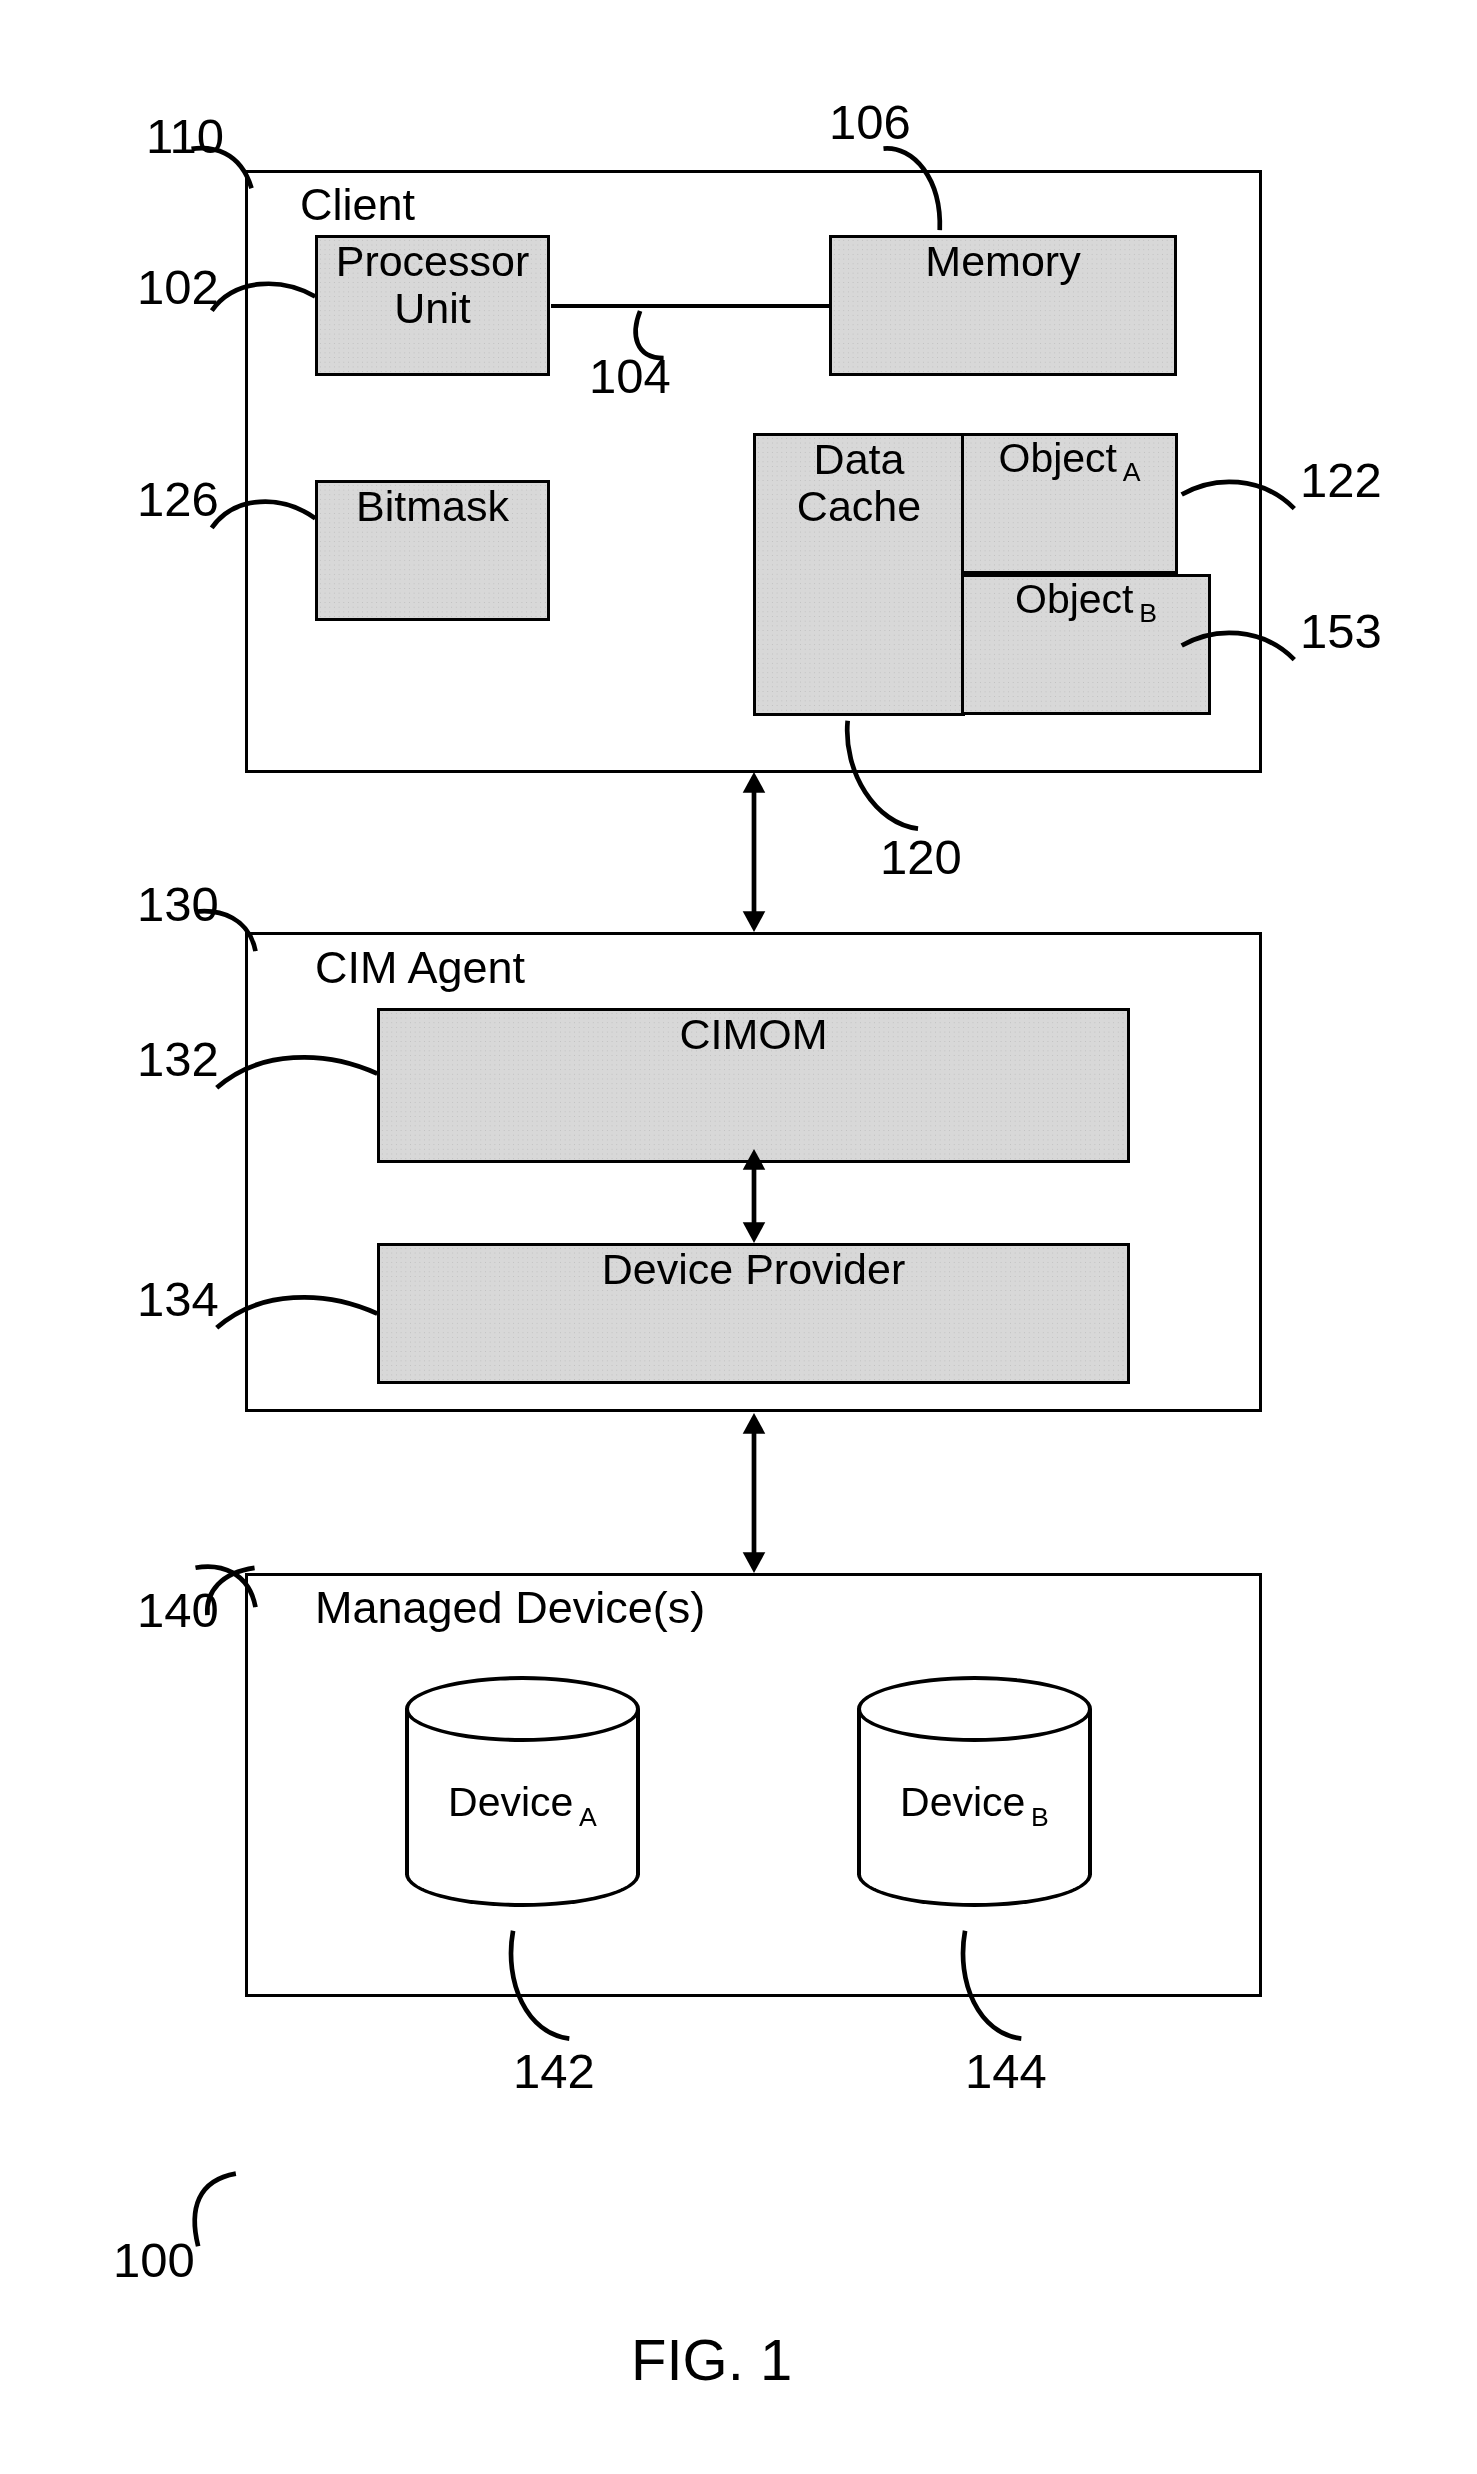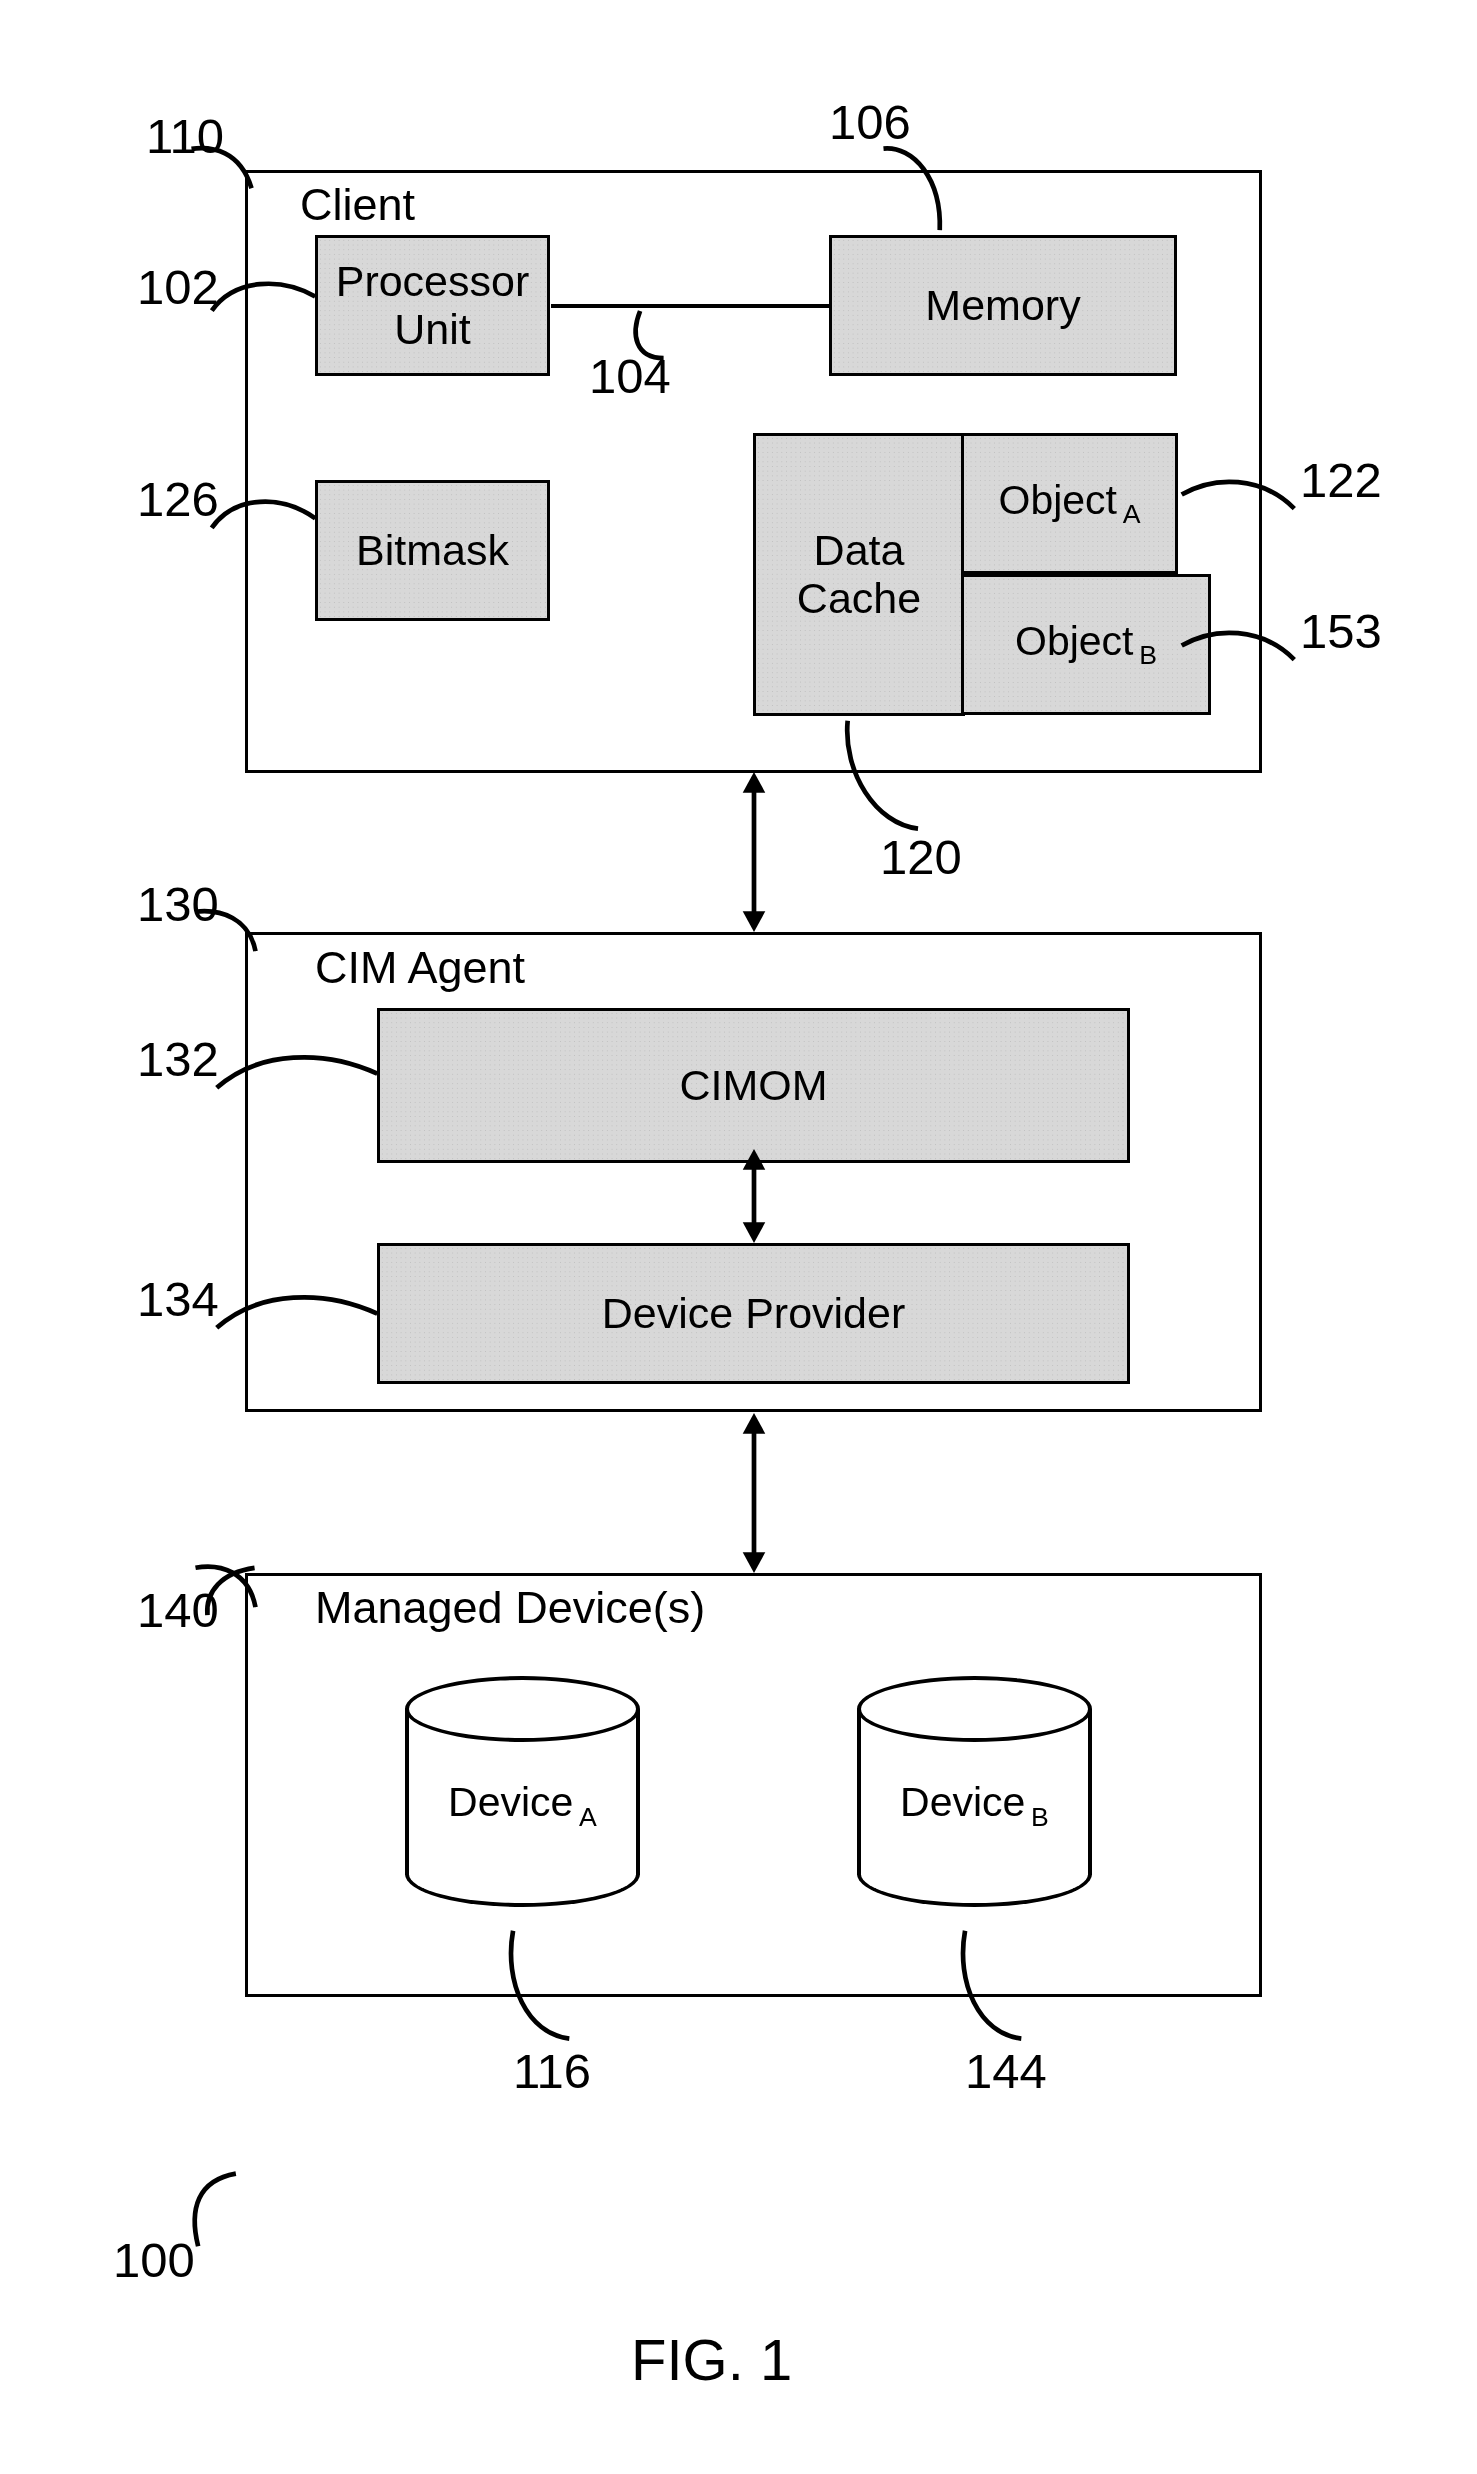--- a/index.html
+++ b/index.html
@@ -20,21 +20,20 @@
     background: #fff;
   }
   .module {
     position: absolute;
     border: 3.8px solid #000;
     box-sizing: border-box;
     background: #d8d8d8;
     background-image: radial-gradient(#bfbfbf 0.8px, transparent 0.8px);
     background-size: 4.7px 4.7px;
     display: flex;
-    align-items: center;
     justify-content: center;
     text-align: center;
     font-size: 43px;
     line-height: 1.1;
   }
   .module.small-sub {
     font-size: 41px;
   }
   .subscript {
     font-size: 0.65em;
@@ -254,21 +253,21 @@
 
   <div class="refnum" style="left:137px; top:1582px;">140</div>
   <svg class="lead" style="left:188px; top:1558px;" width="75" height="57" viewBox="0 0 80 60">
     <path d="M72,52 C65,15 35,5 8,10" stroke-width="5" transform="scale(1,1)"></path>
     <path d="M8,52 C15,15 45,5 72,20" stroke-width="5" style="display:none"></path>
   </svg>
   <svg class="lead" style="left:198px; top:1563px;" width="66" height="57" viewBox="0 0 70 60">
     <path d="M60,5 C25,10 8,30 10,55" stroke-width="5"></path>
   </svg>
 
-  <div class="refnum" style="left:513px; top:2043px;">116</div>
+  <div class="refnum" style="left:513px; top:2043px;">142</div>
   <svg class="lead" style="left:499px; top:1926px;" width="75" height="122" viewBox="0 0 80 130">
     <path d="M15,5 C5,60 30,115 75,120" stroke-width="5"></path>
   </svg>
 
   <div class="refnum" style="left:965px; top:2043px;">144</div>
   <svg class="lead" style="left:951px; top:1926px;" width="75" height="122" viewBox="0 0 80 130">
     <path d="M15,5 C5,60 30,115 75,120" stroke-width="5"></path>
   </svg>
 
   <div class="refnum" style="left:113px; top:2232px;">100</div>

